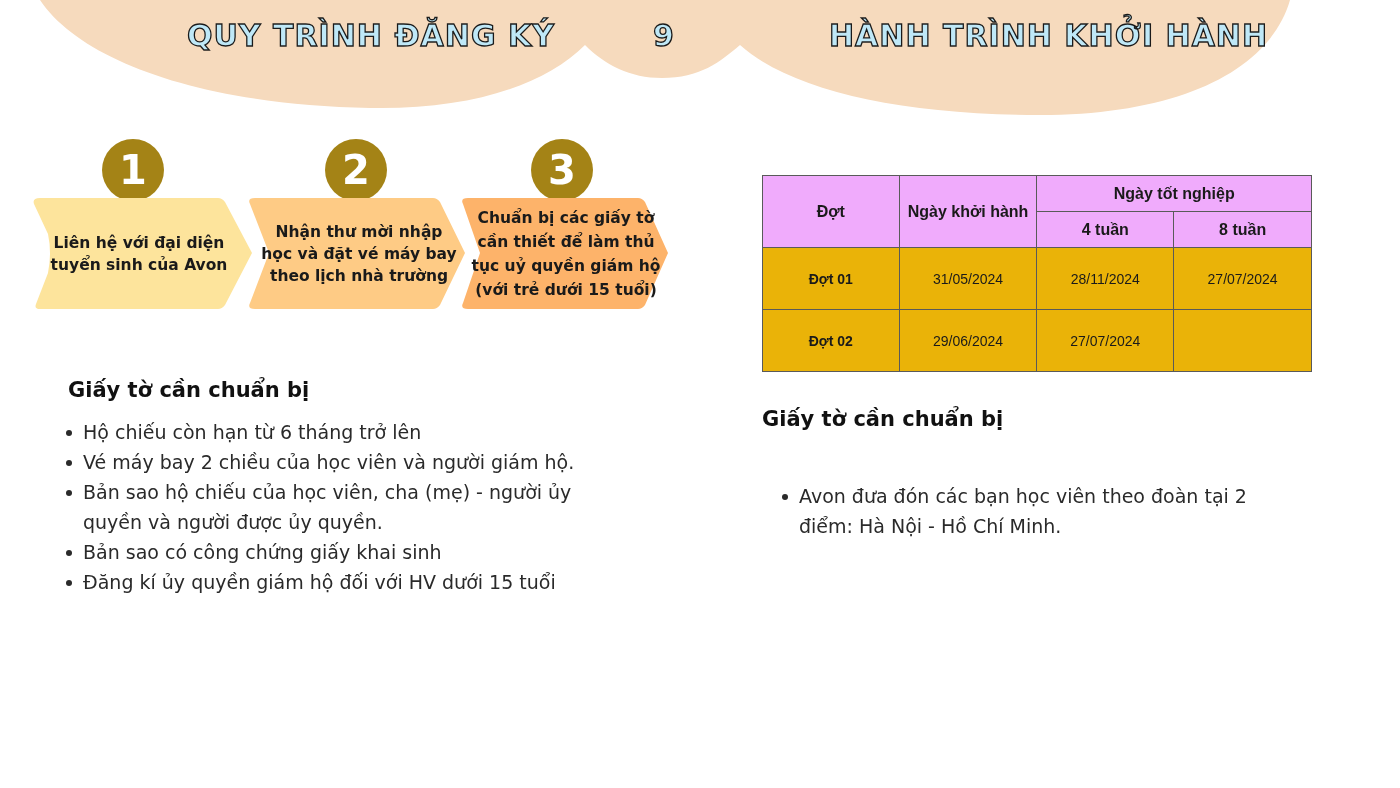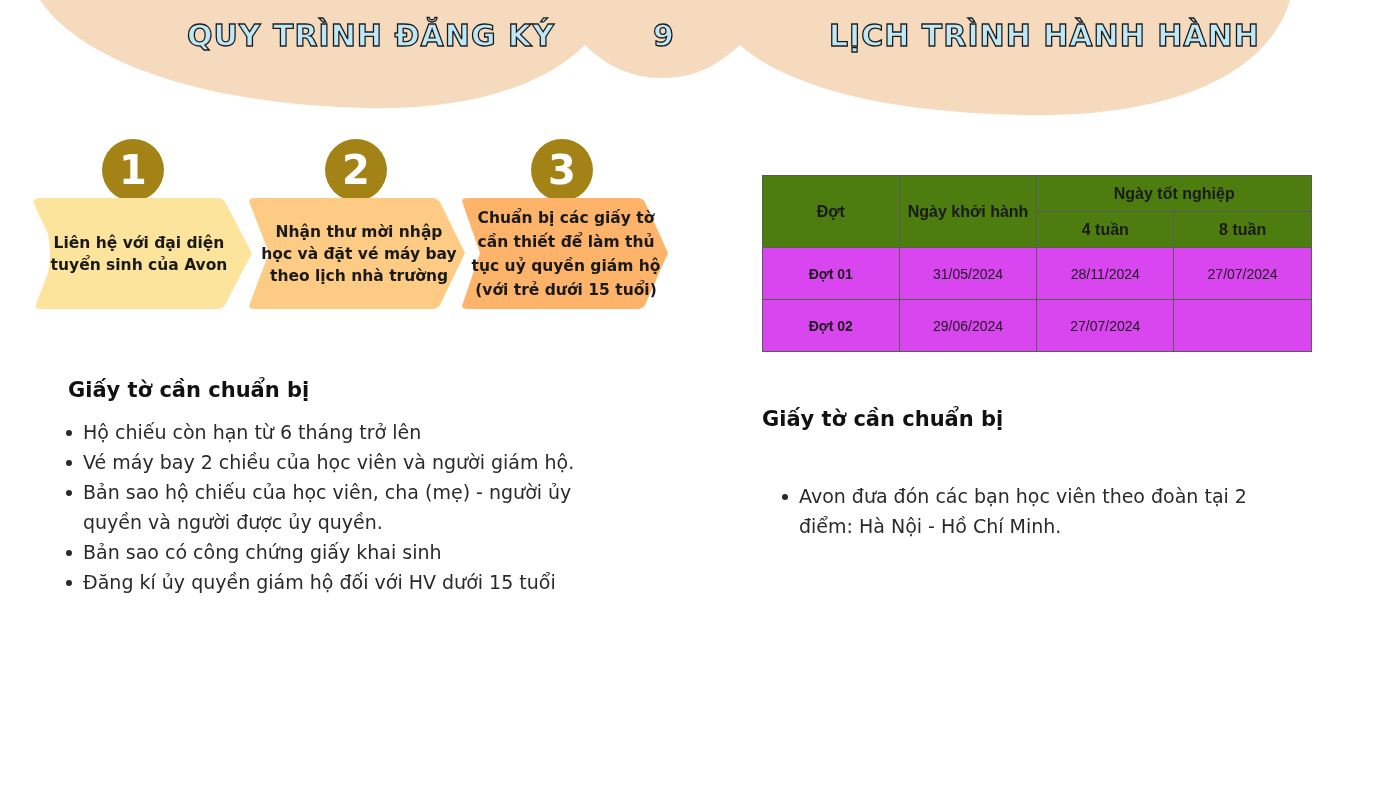--- a/index.html
+++ b/index.html
@@ -35,24 +35,24 @@
   .chevron svg { position: absolute; left: 0; top: 0; width: 100%; height: 100%; z-index: 0; }
   .chevron .ctext { position: relative; z-index: 1; padding: 0 6px; }
 
   table.schedule {
     position: absolute; left: 762px; top: 175px; width: 550px;
     border-collapse: collapse; font-family: "Liberation Sans", sans-serif; font-size: 14px;
   }
   table.schedule td, table.schedule th {
     border: 1px solid #5a5a5a; text-align: center; vertical-align: middle;
   }
-  table.schedule thead th { background: #4d7c0f; font-weight: bold; font-size: 16px; color: #1a1a1a; }
+  table.schedule thead th { background: #f0abfc; font-weight: bold; font-size: 16px; color: #1a1a1a; }
   table.schedule thead tr.r1 th { height: 36px; }
   table.schedule thead tr.r2 th { height: 36px; }
-  table.schedule tbody td { height: 52px; background: #d946ef; color: #1a1a1a; }
+  table.schedule tbody td { height: 62px; background: #eab308; color: #1a1a1a; }
   table.schedule tbody td.batch { font-weight: bold; }
 
   .section-heading {
     position: absolute; font-size: 21px; font-weight: bold; color: #111;
     font-family: "DejaVu Sans", sans-serif;
     text-align: center;
   }
   ul.doc-list {
     position: absolute; list-style: none; font-size: 19px; line-height: 30px;
     color: #2a2a2a; font-family: "DejaVu Sans", sans-serif; font-weight: normal;
@@ -72,21 +72,21 @@
     C 80 60, 200 105, 370 108
     C 470 110, 545 85, 585 45
     C 605 65, 630 78, 662 78
     C 700 78, 720 62, 740 45
     C 790 90, 900 115, 1040 115
     C 1180 115, 1270 70, 1290 0 Z"></path>
 </svg>
 
 <div class="title title-left">QUY TRÌNH ĐĂNG KÝ</div>
 <div class="title page-number">9</div>
-<div class="title title-right">LỊCH TRÌNH HÀNH HÀNH</div>
+<div class="title title-right">HÀNH TRÌNH KHỞI HÀNH</div>
 
 <div class="steps">
   <div class="step-circle" style="left:102px; top:139px;">1</div>
   <div class="step-circle" style="left:325px; top:139px;">2</div>
   <div class="step-circle" style="left:531px; top:139px;">3</div>
 
   <div class="chevron" style="left:30px; width:222px;">
     <svg viewBox="0 0 222 111" preserveAspectRatio="none">
       <path fill="#fde49c" d="M10 0 H188 Q192 0 195 4 L222 55 L195 107 Q192 111 188 111 H10 Q4 111 6 106 L18 75 Q22 55 18 36 L4 6 Q2 0 10 0 Z"></path>
     </svg>

